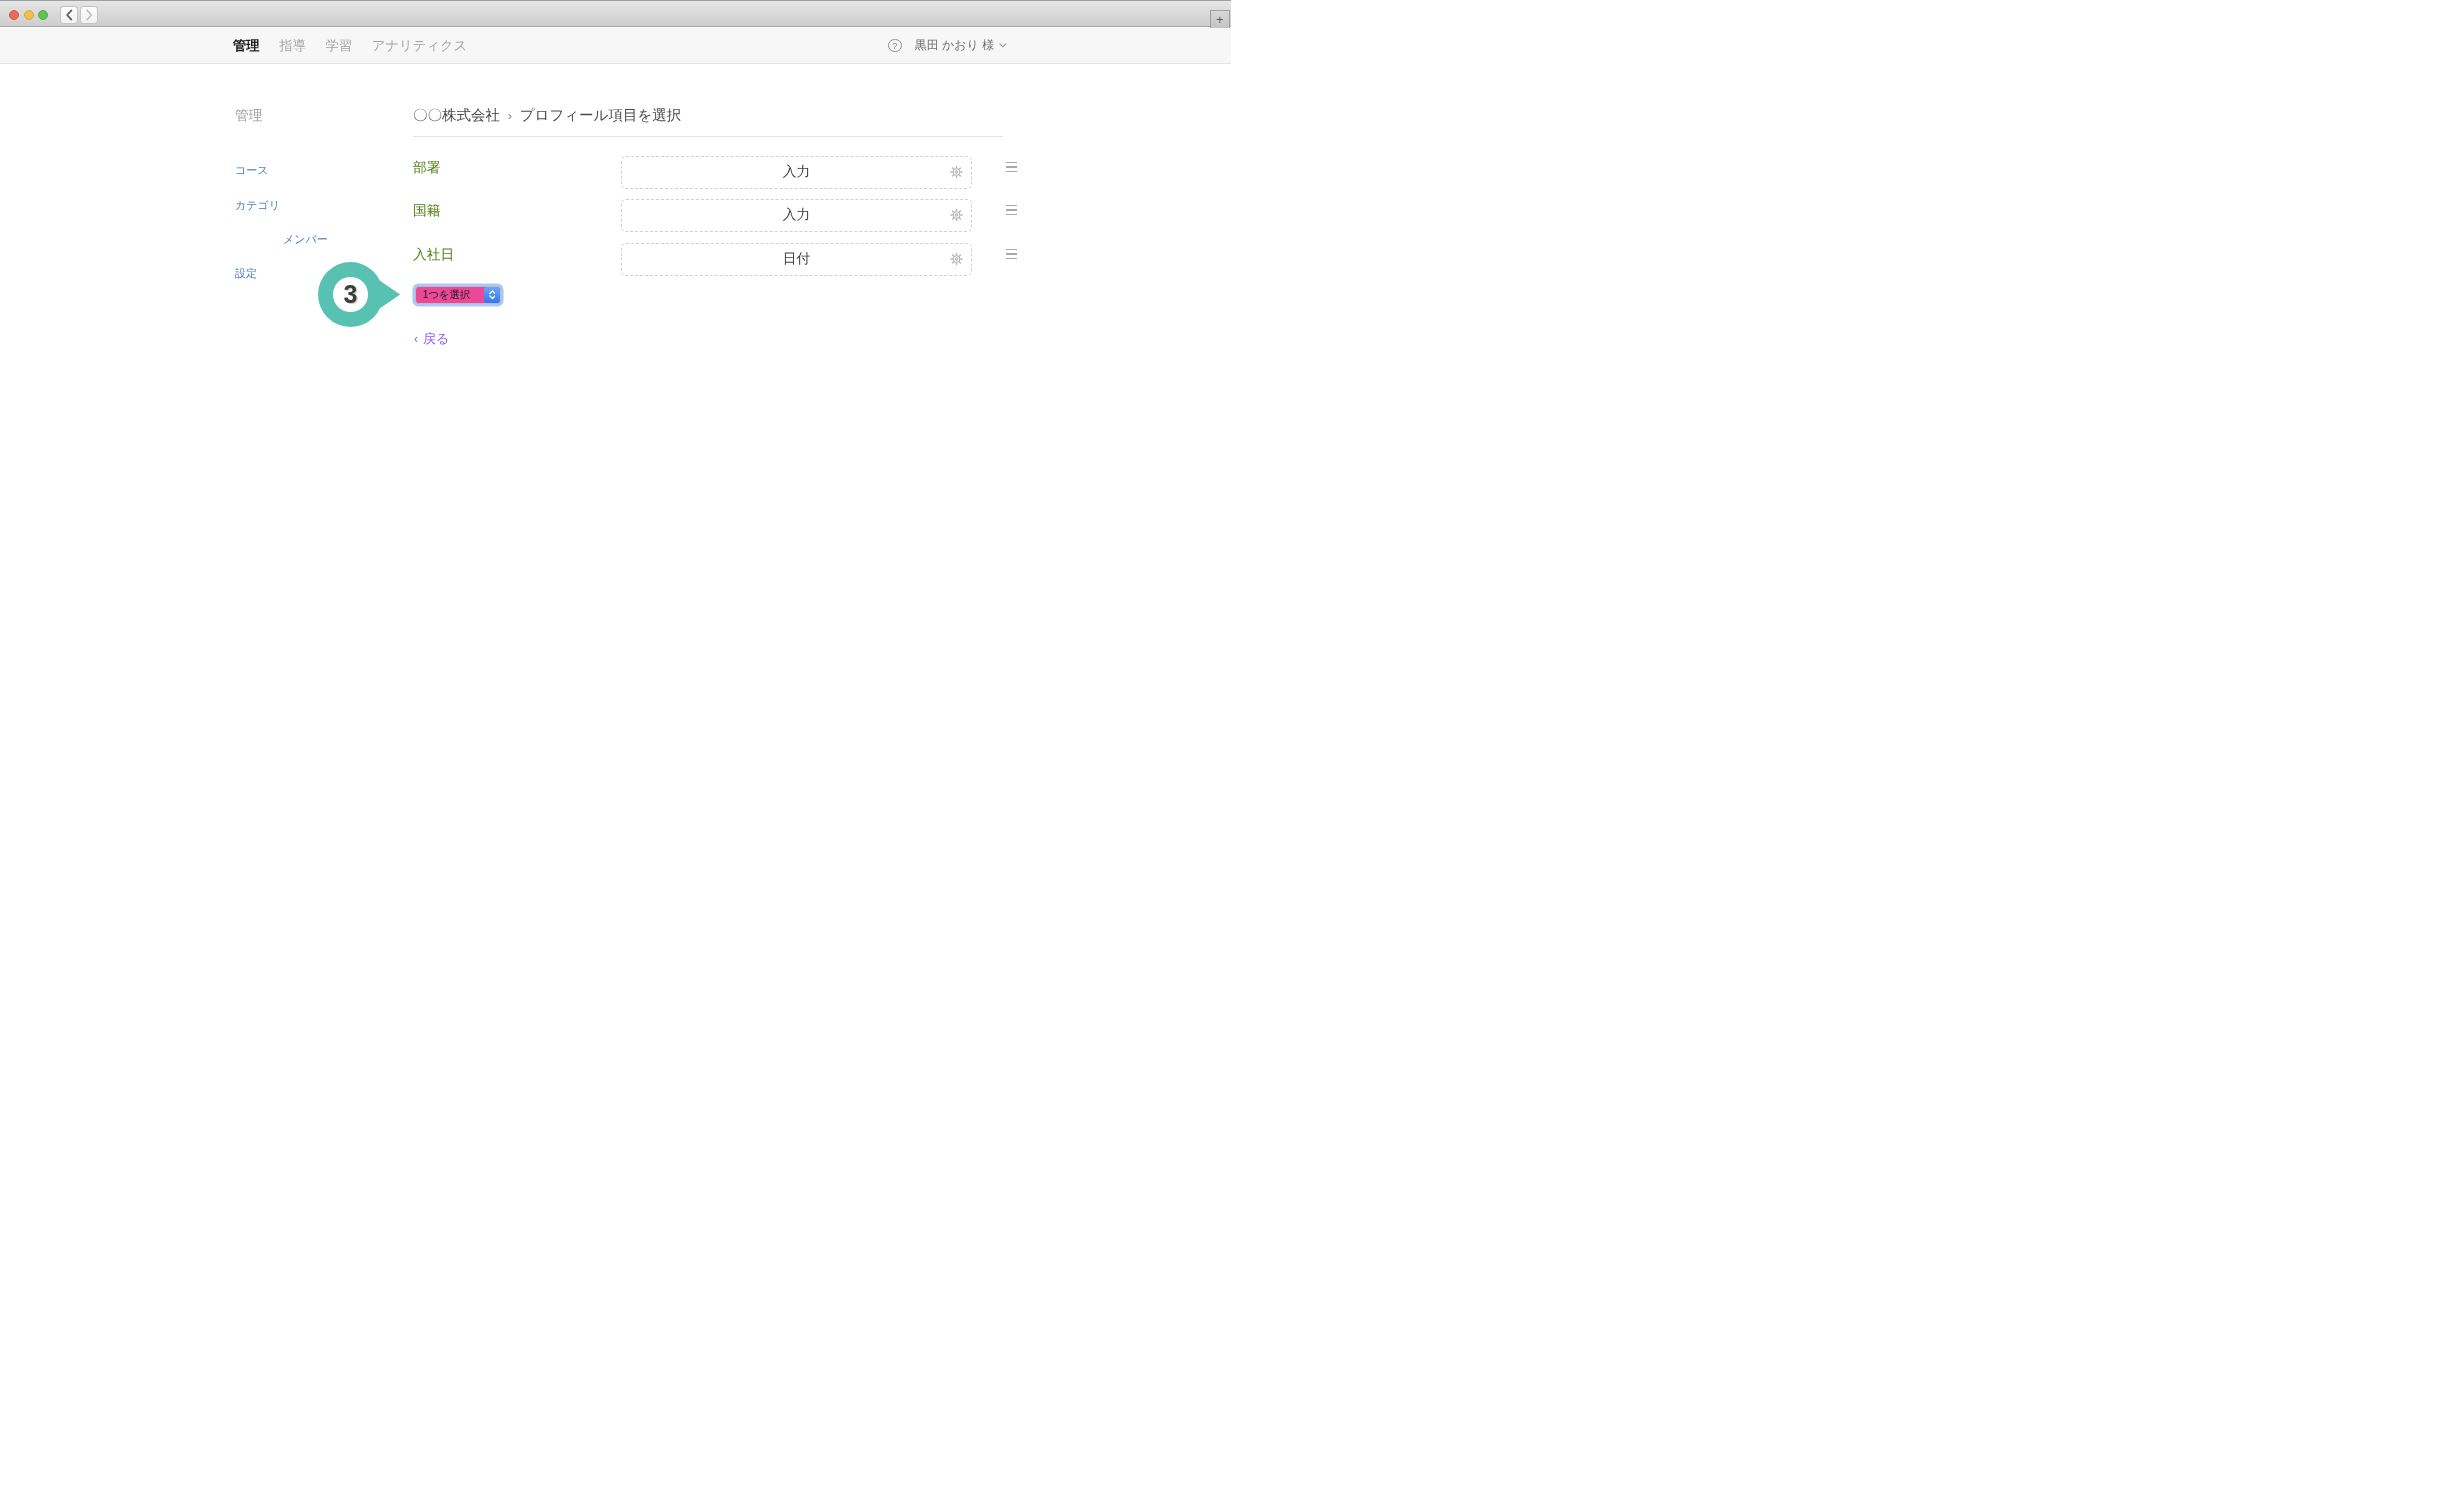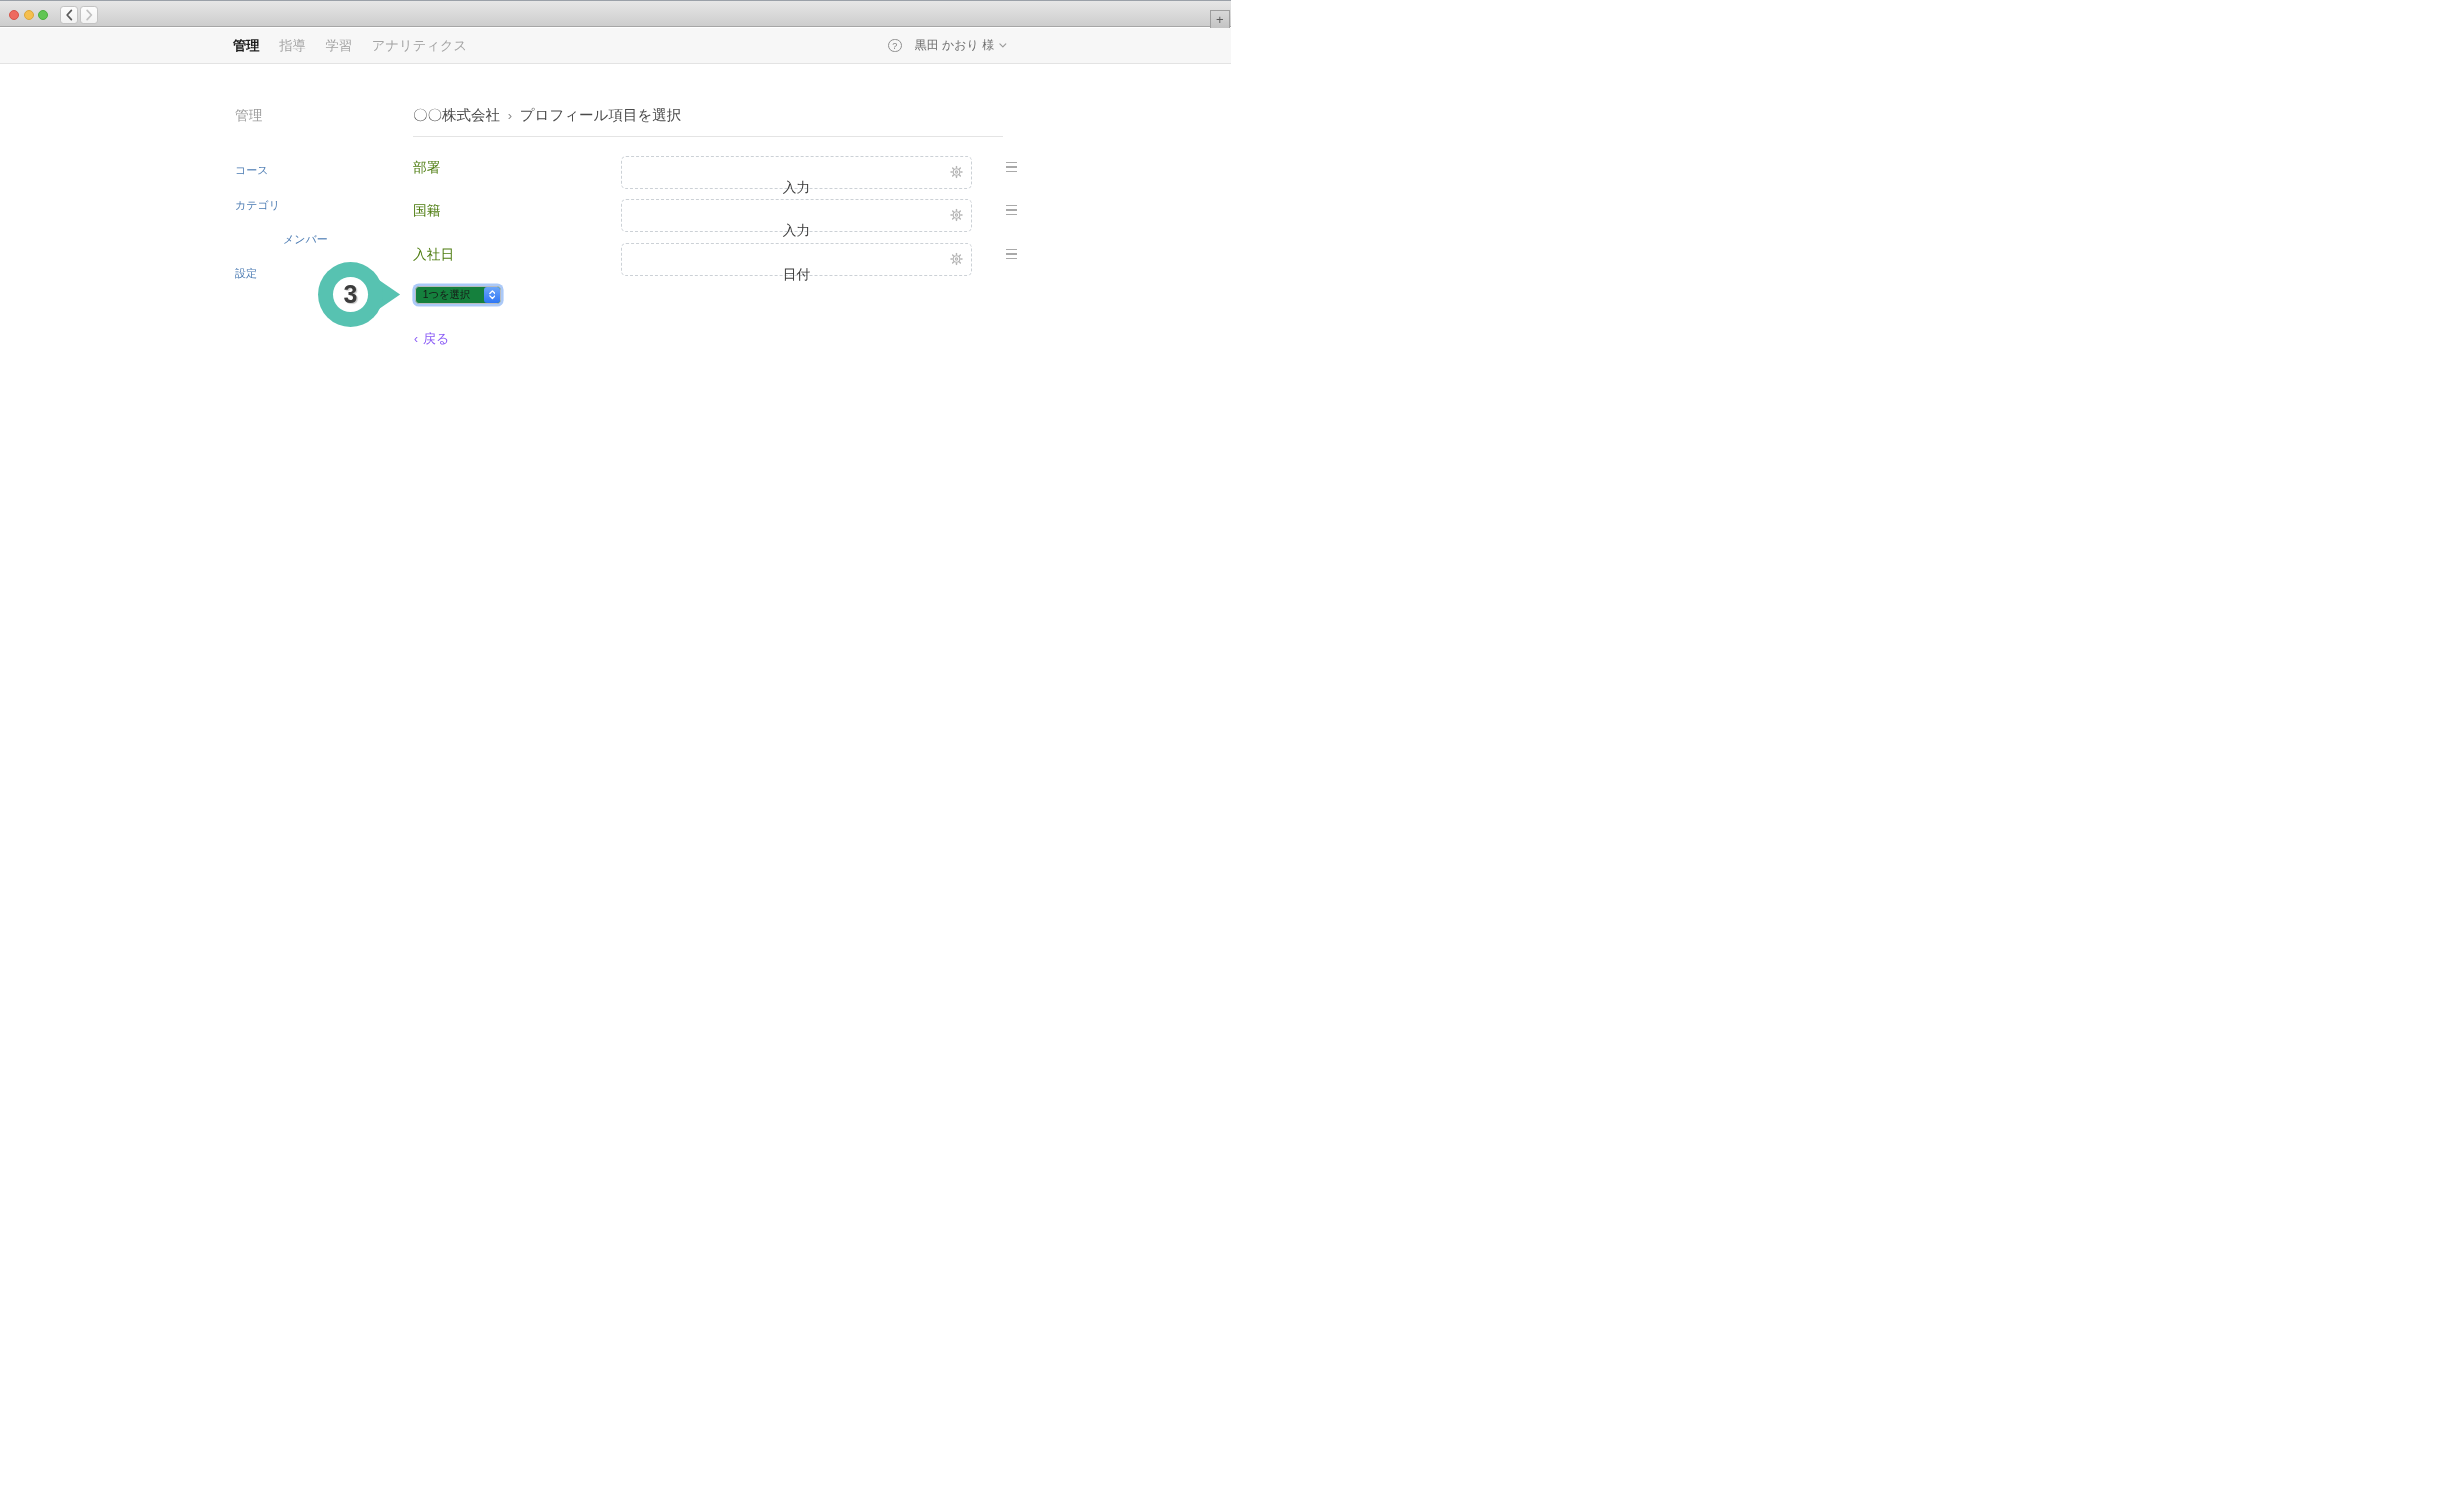--- a/index.html
+++ b/index.html
@@ -44,29 +44,29 @@
 
   .breadcrumb { position:absolute; left:413px; top:41px; font-size:14.5px; color:#4a4a4a; line-height:20.5px; }
   .breadcrumb .sep { color:#8a8a8a; padding:0 7.7px; font-size:13px; }
   .divider { position:absolute; left:413px; top:72px; width:590px; height:0.9px; background:#e4e4e4; }
 
   .field-row { position:absolute; left:413px; width:604px; height:32.5px; }
   .fr-0 { top:92px; } .fr-1 { top:135px; } .fr-2 { top:179px; }
   .field-label { position:absolute; left:0; top:2.6px; font-size:13.7px; color:#4d7c0f; line-height:17px; }
   .field-box { position:absolute; left:208px; top:0; width:351px; height:32.5px;
     border:1.3px dashed #ccd1d6; border-radius:5.1px; background:#fff; }
-  .field-value { position:absolute; left:0; top:16px; width:100%; height:100%;
+  .field-value { position:absolute; left:0; top:0; width:100%; height:100%;
     display:flex; align-items:center; justify-content:center; font-size:13.7px; color:#3d3d3d; }
   .gear { position:absolute; right:8.5px; top:50%; transform:translateY(-50%); width:13px; height:13px; }
   .drag-handle { position:absolute; left:593px; top:6px; width:11px; cursor:grab; }
   .drag-handle i { display:block; height:1.3px; background:#a9a9a9; margin-bottom:3px; }
 
   
   .mac-select { position:absolute; left:415px; top:222px; width:86px; height:18px;
-    background:#15803d; border:0.9px solid #b9bcc0; border-radius:3.8px;
+    background:#ec4899; border:0.9px solid #b9bcc0; border-radius:3.8px;
     box-shadow:0 0 0 2.6px #abc9f8; display:flex; align-items:center; cursor:pointer; }
   .mac-select .sel-text { flex:1; font-size:10.3px; color:#161616; padding-left:6.8px; line-height:16.2px;
     white-space:nowrap; overflow:hidden; }
   .mac-select .stepper { width:16.2px; height:16.2px; border-radius:3px;
     background:linear-gradient(#6da6f9,#2e76f5); display:flex; flex-direction:column;
     align-items:center; justify-content:center; gap:0.9px; }
 
   
   .badge { position:absolute; left:318px; top:198px; width:83px; height:65px; pointer-events:none; }
   .badge .num { position:absolute; left:0; top:0; width:65px; height:65px;

